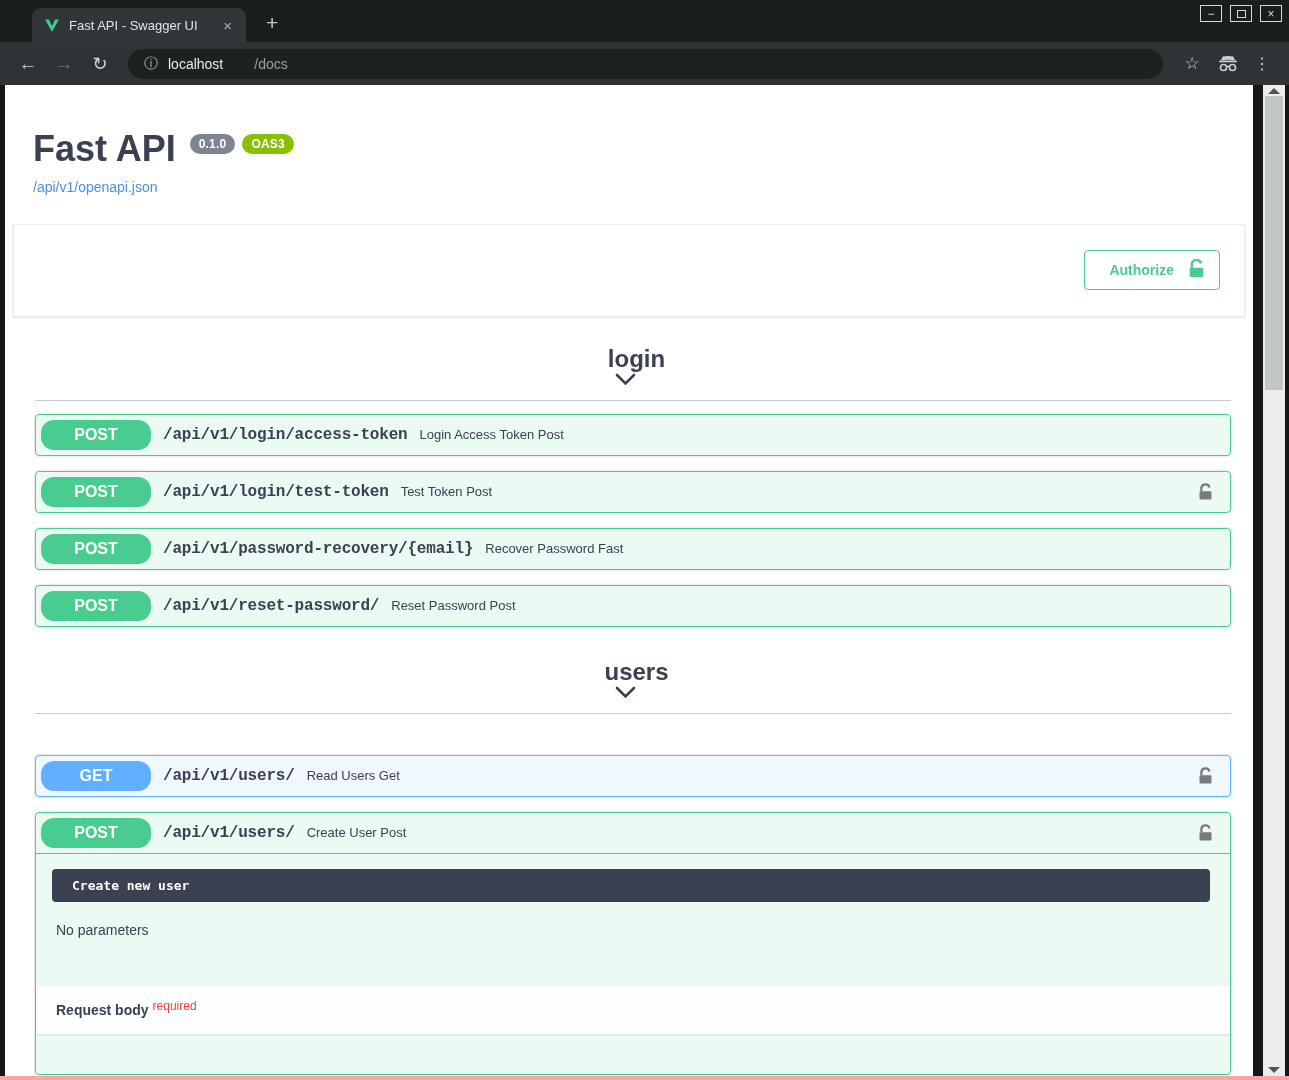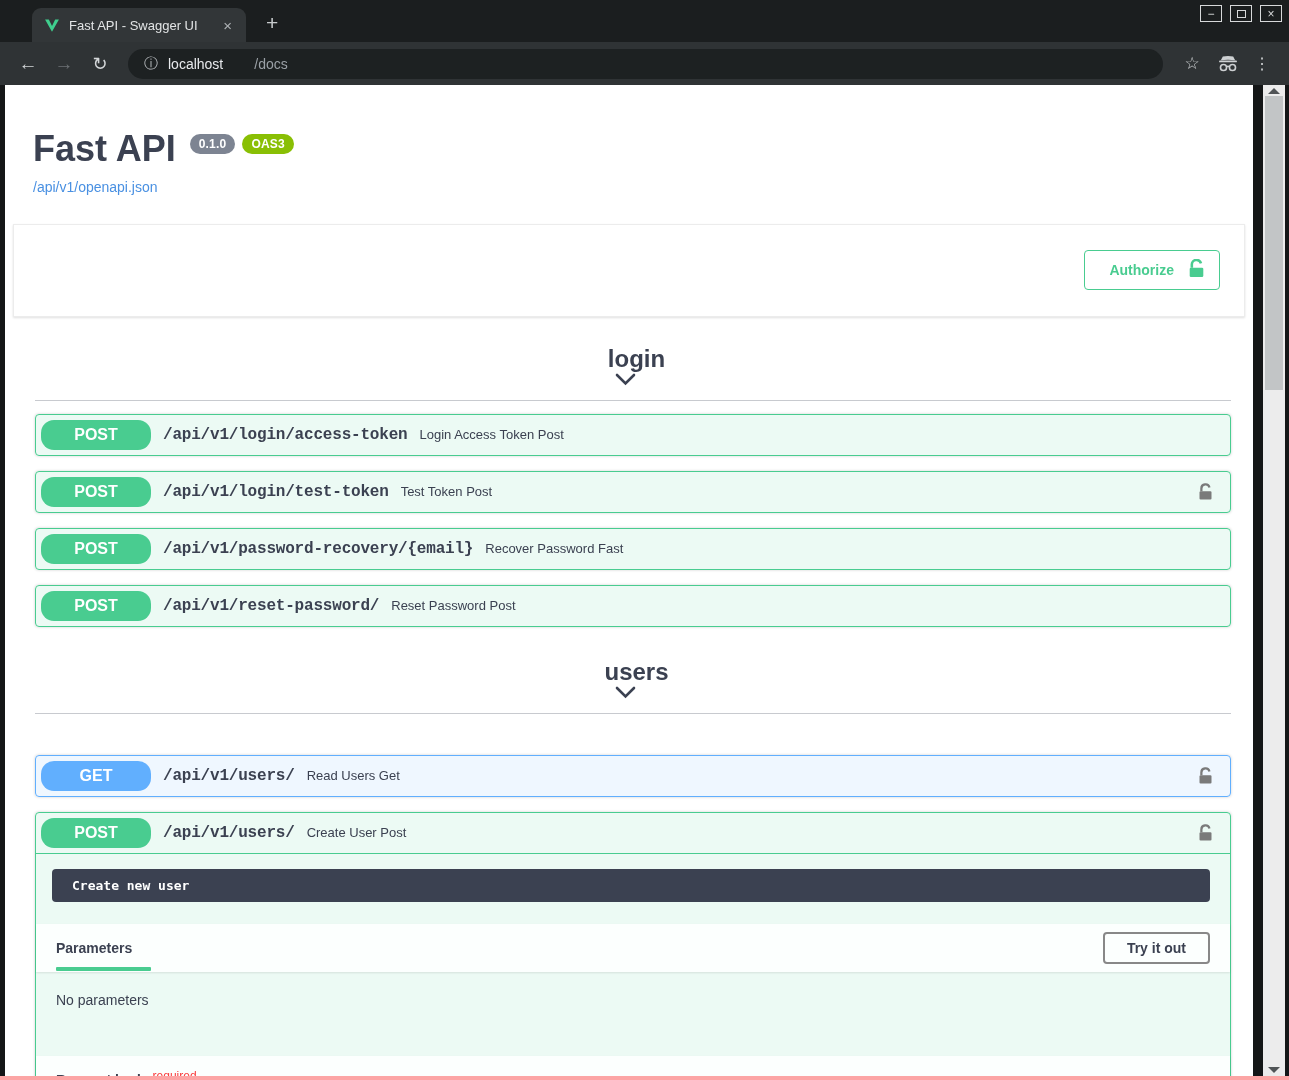--- a/index.html
+++ b/index.html
@@ -309,24 +309,20 @@
                 <svg width="15" height="18" viewBox="0 0 20 22">
                   <path d="M4.5 10 V6.5 a5.5 5.5 0 0 1 10.8 -1.6" fill="none" stroke="#7a7a7a" stroke-width="3"></path>
                   <rect x="2" y="10" width="16" height="11" rx="1.5" fill="#7a7a7a"></rect>
                 </svg>
               </span>
             </div>
 
             <div class="op-body">
               <div class="op-description">Create new user</div>
 
-              <div class="opblock-section-header">
-                <span class="param-tab">Parameters</span>
-                <button class="tryout-btn">Try it out</button>
-              </div>
               <div class="no-params">No parameters</div>
 
               <div class="opblock-section-header">
                 <span class="reqbody-title"><span>Request body</span><span class="required-flag">required</span></span>
               </div>
 
             </div>
           </div>
 
         </div>

